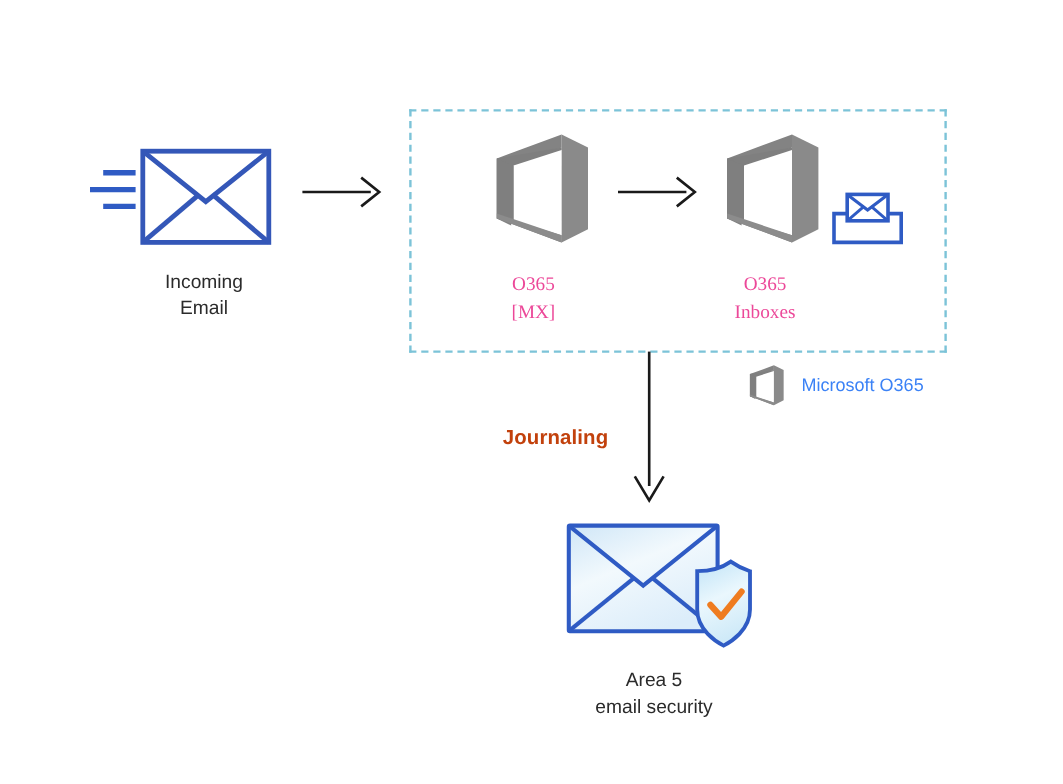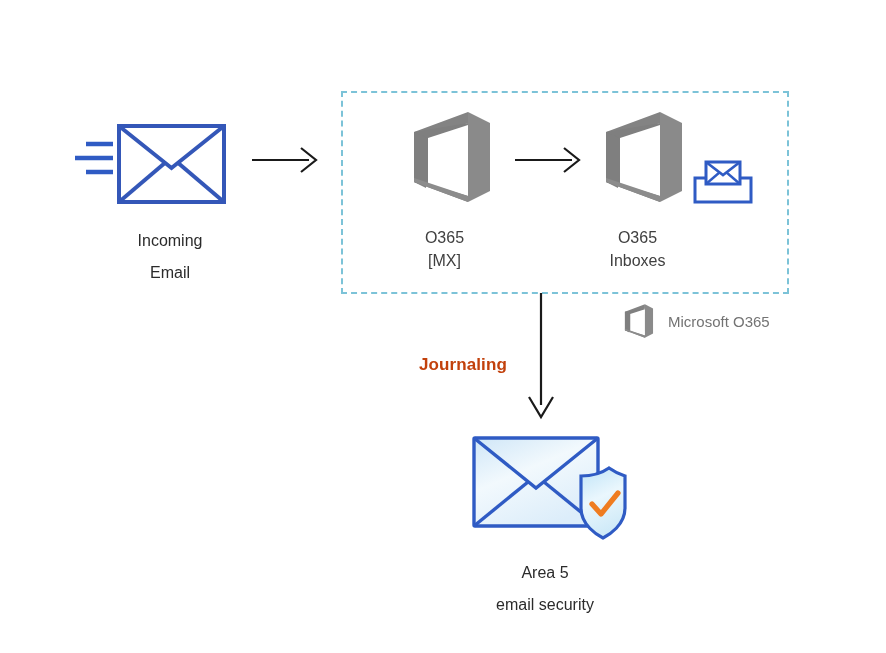--- a/index.html
+++ b/index.html
@@ -19,40 +19,41 @@
     overflow: hidden;
   }
   .abs { position: absolute; }
 
   
   .label {
     position: absolute;
     text-align: center;
     color: #2b2b2b;
     font-size: 16px;
-    line-height: 32px;
+    line-height: 22px;
     font-family: "Liberation Sans", sans-serif;
     white-space: pre-line;
   }
   .label-o365 {
     font-size: 16px;
     line-height: 23px;
-    color: #404040;
+    color: #ec4899;
+    font-family: Liberation Serif, serif;
   }
   .journaling {
     position: absolute;
     color: #c2410c;
     font-size: 17px;
     font-weight: bold;
     font-family: "Liberation Sans", sans-serif;
     letter-spacing: 0.1px;
   }
   .legend-text {
     position: absolute;
-    color: #737373;
+    color: #3b82f6;
     font-size: 15px;
     font-family: "Liberation Sans", sans-serif;
     white-space: nowrap;
   }
 
   
   .dashed-box {
     position: absolute;
     box-sizing: border-box;
     border: 2px dashed #7cc3d8;

